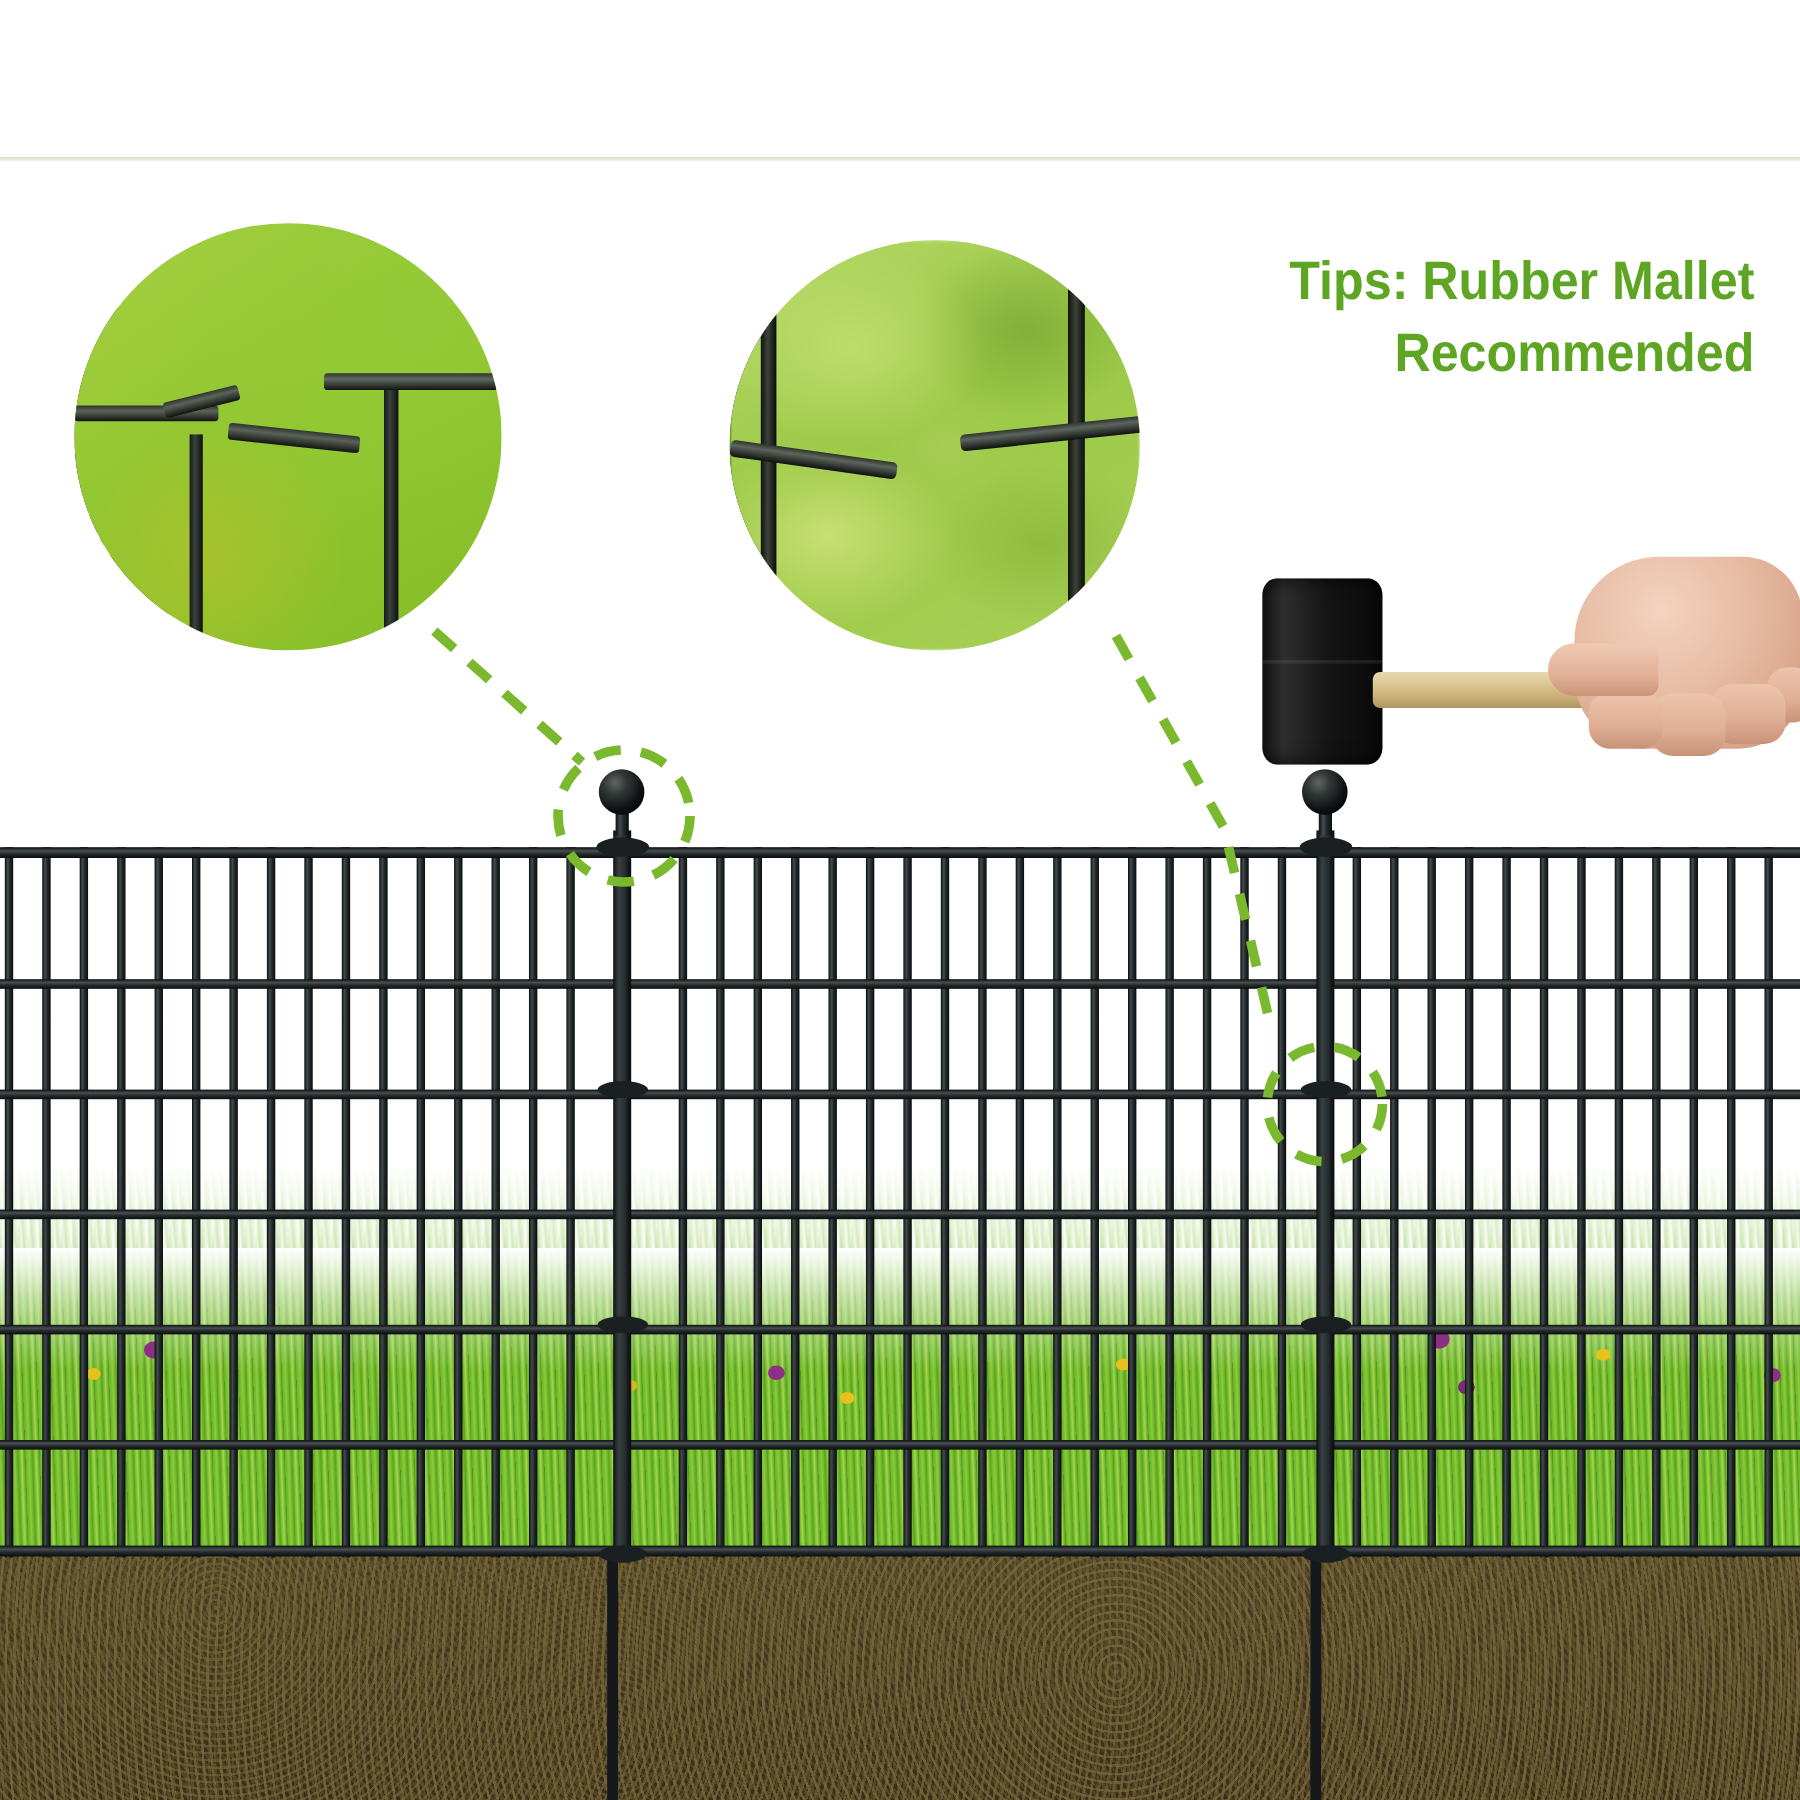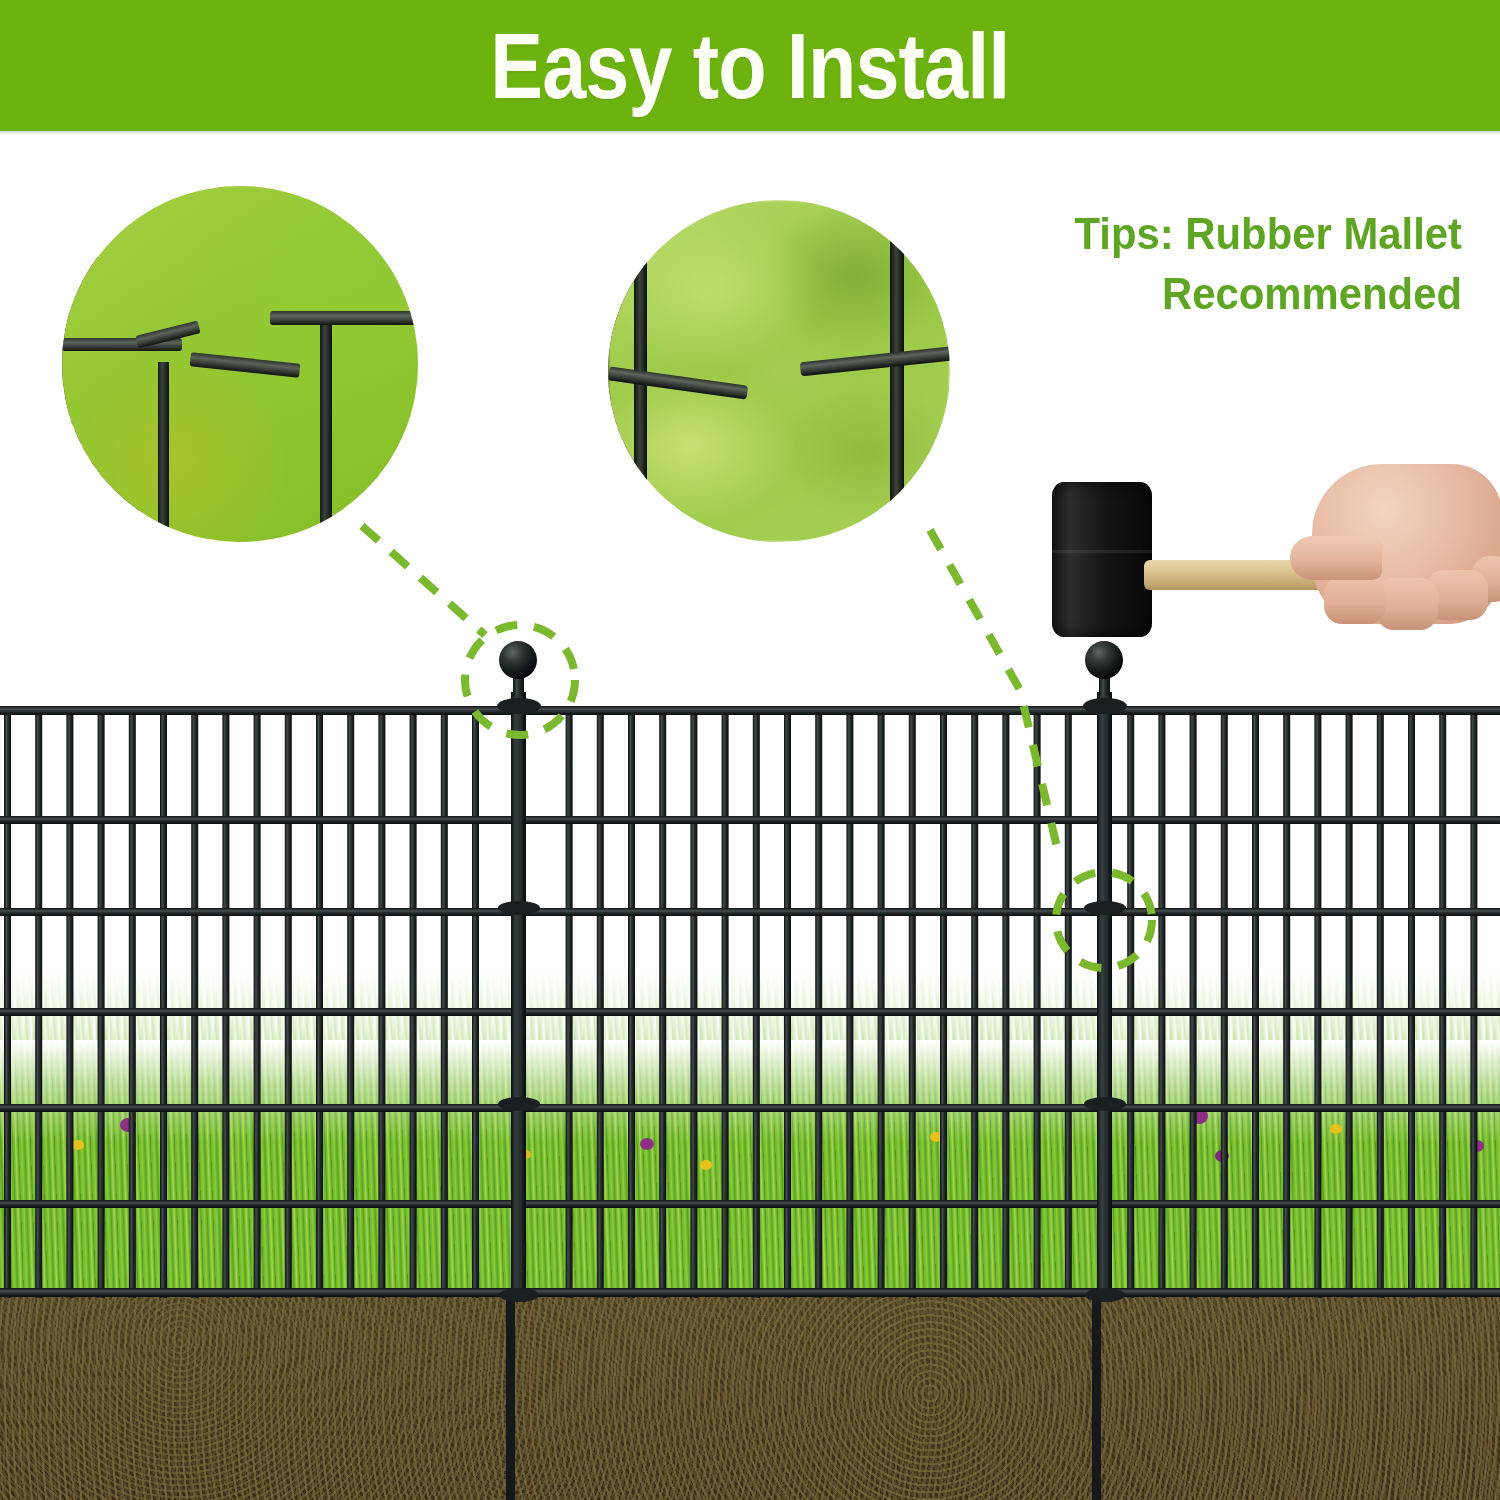--- a/index.html
+++ b/index.html
@@ -211,23 +211,20 @@
   .flower { position:absolute; border-radius:50%; }
 
   
   .fence-svg { position:absolute; left:0; top:0; width:1500px; height:860px; }
 </style>
 </head>
 <body>
 
 <div class="stage">
 
-  <div class="banner">
-    <div class="banner-title">Easy to Install</div>
-  </div>
   <div class="banner-shadow"></div>
 
   <div class="tips">
     <span class="tip-line">Tips: Rubber Mallet</span>
     <span class="tip-line">Recommended</span>
   </div>
 
   <div class="callout" id="callout-post">
     <div class="cal-bg"></div>
     <div class="bar-v mesh-v1"></div>

